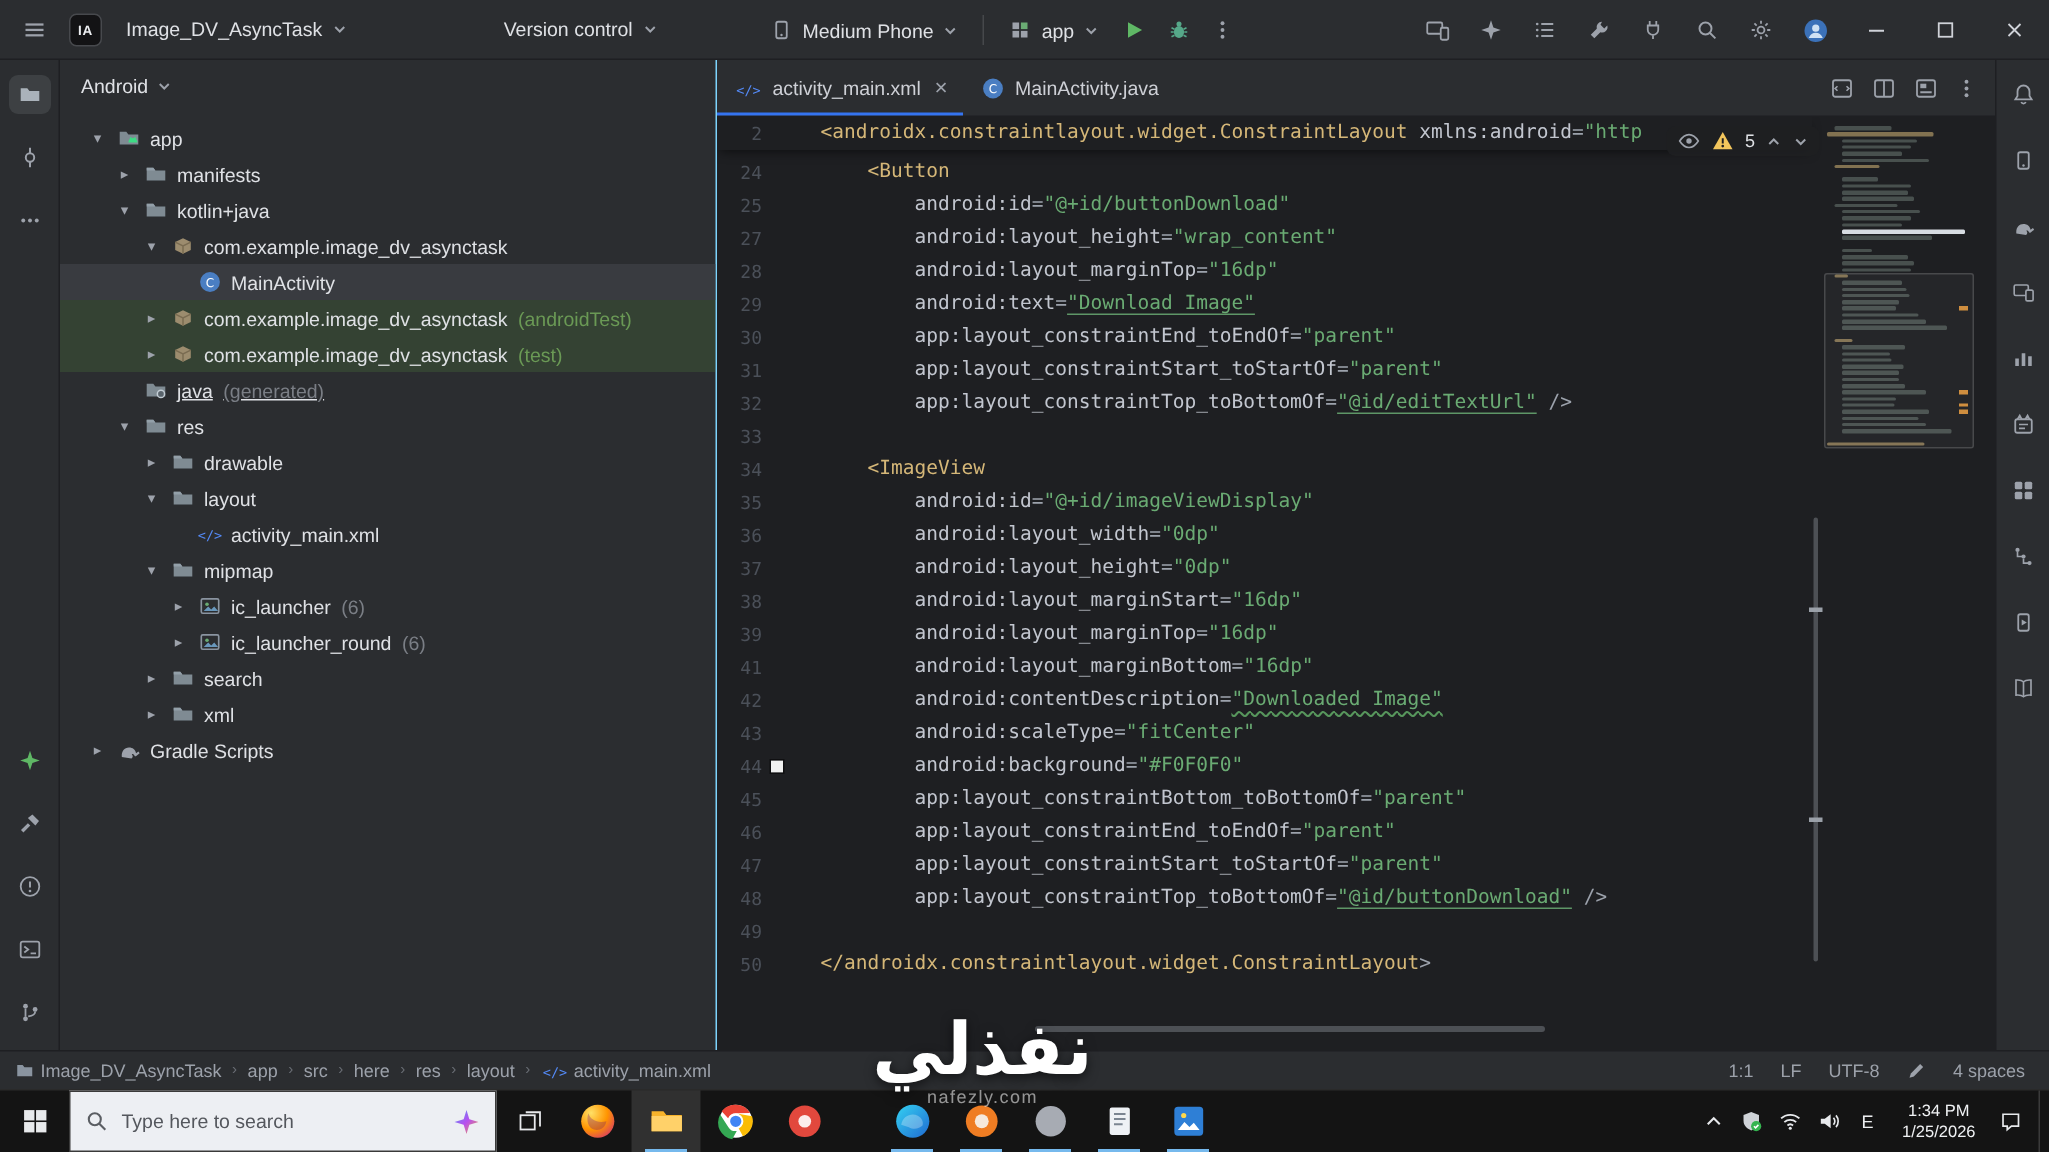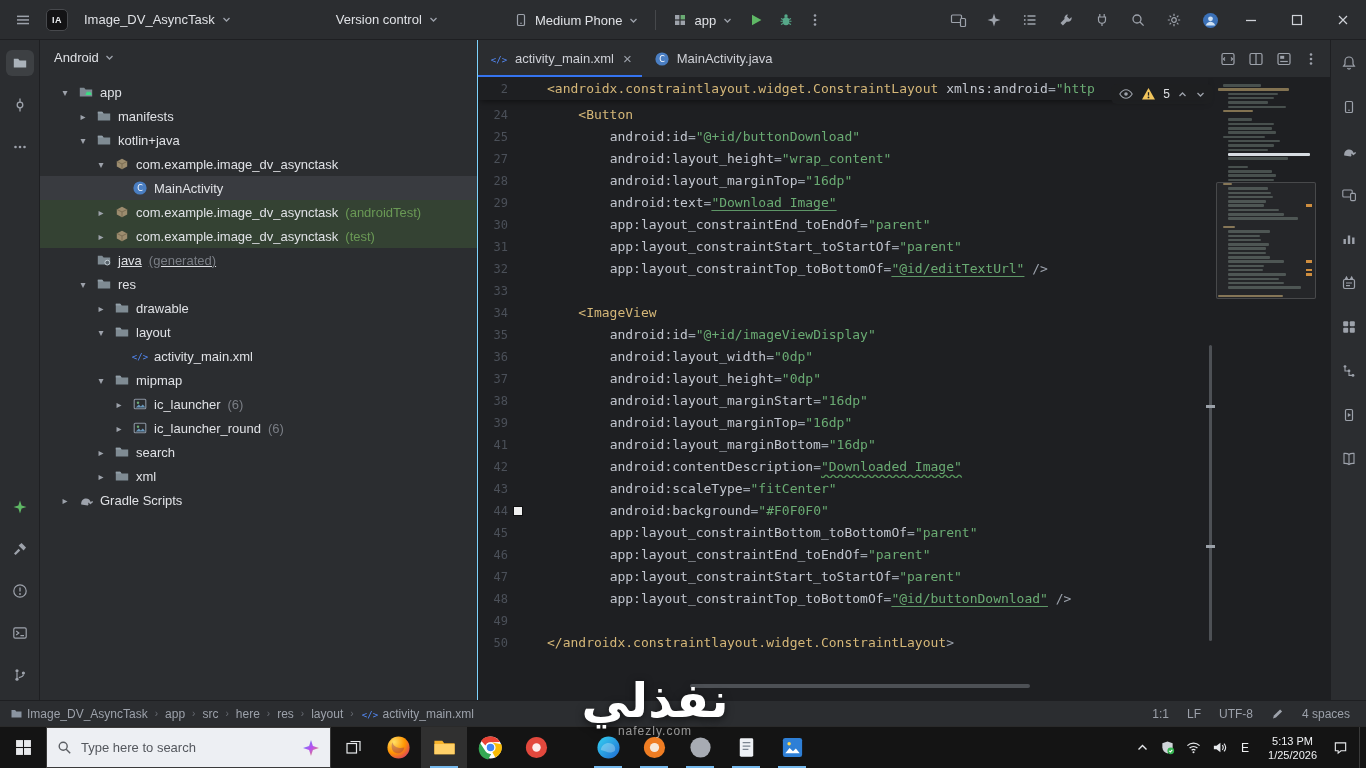--- a/index.html
+++ b/index.html
@@ -983,21 +983,21 @@
           </svg>
         </span>
       <span>
           <svg width="15" height="15" viewBox="0 0 16 16">
             <path d="M2 6.2h2.8L9 3v10L4.8 9.8H2z" fill="#e7e9ec"></path>
             <path d="M11 5.5a4 4 0 0 1 0 5M12.8 3.8a6.5 6.5 0 0 1 0 8.4" stroke="#e7e9ec" fill="none" stroke-width="1.2"></path>
           </svg>
         </span>
       <span class="lang">E</span>
       <div class="clock">
-        <div>5:13 PM</div>
+        <div>1:34 PM</div>
         <div>1/25/2026</div>
       </div>
       <span>
           <svg width="15" height="15" viewBox="0 0 16 16">
             <path d="M2.5 3h11v8.5H8.5L5.5 14v-2.5h-3z" fill="none" stroke="#e7e9ec" stroke-width="1.2"></path>
           </svg>
         </span>
       <div class="show-desktop"></div>
     </div>
   </div>

